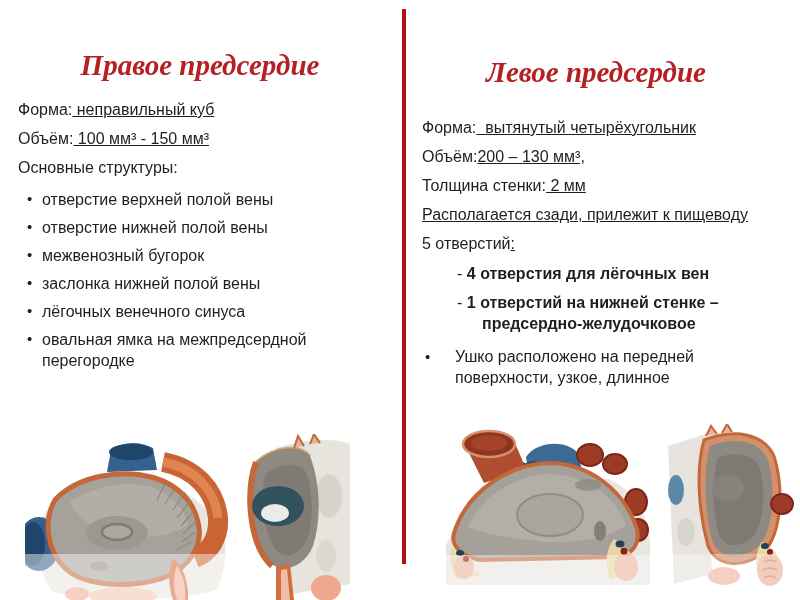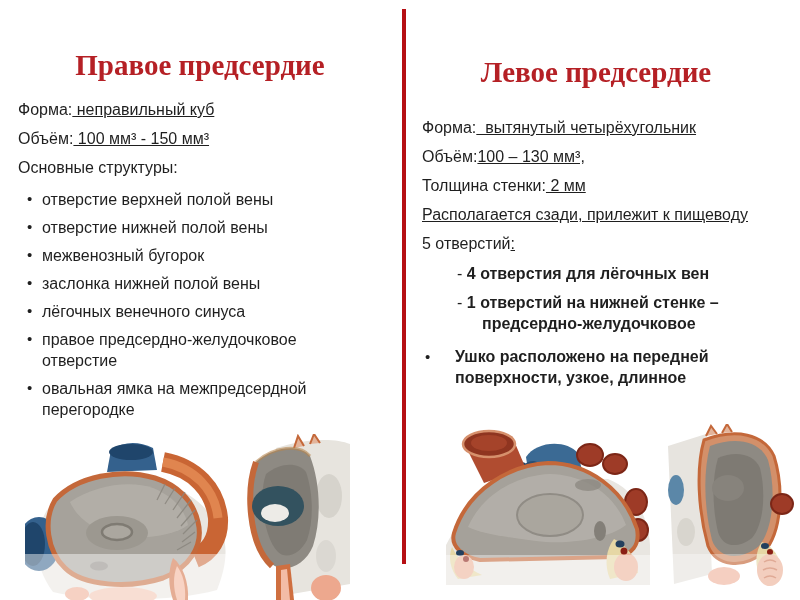--- a/index.html
+++ b/index.html
@@ -3,39 +3,39 @@
 <meta charset="utf-8">
 <style>
   html,body{margin:0;padding:0;background:#888;}
   .slide{
     position:relative;width:800px;height:600px;background:#ffffff;overflow:hidden;
     font-family:"Liberation Sans",sans-serif;color:#1f1f1f;margin:0 auto;
   }
   .divider{position:absolute;left:402px;top:9px;width:4px;height:555px;background:#b60f14;}
   .title{
     position:absolute;font-family:"Liberation Serif",serif;font-weight:700;
-    font-size:29px;line-height:32px;text-align:center;color:#b52025;white-space:nowrap;
+    font-size:29px;line-height:32px;text-align:center;color:#b52025;white-space:nowrap;font-style:italic;
   }
   .title.left{left:0;top:30px;width:400px;}
   .title.right{left:400px;top:37px;width:392px;}
   .textblock{position:absolute;font-size:16px;}
   .tb-left{left:18px;top:100px;width:345px;}
   .tb-right{left:422px;top:118px;width:344px;}
   .field{margin:0 0 10px 0;line-height:19px;}
   .field .lbl{font-weight:400;}
   .field .val{white-space:pre-wrap;text-decoration:underline;}
   ul.blist{list-style:none;margin:12px 0 0 0;padding:0;width:324px;}
   ul.blist li{position:relative;padding-left:24px;margin:0 0 7px 0;line-height:21px;}
   ul.blist li::before{content:"•";position:absolute;left:9px;top:-1px;font-size:15px;color:#1f1f1f;}
   .sub{padding-left:60px;text-indent:-25px;line-height:21px;margin:6px 0 8px 0;}
   .sub .num{font-weight:700;}
   .sub .txt{white-space:pre-wrap;font-weight:bold;}
   .ushko{display:flex;margin-top:12px;line-height:21px;}
   .ushko .dot{flex:0 0 30px;padding-left:3px;font-size:15px;}
-  .ushko .utxt{width:310px;font-weight:bold;}
+  .ushko .utxt{width:310px;}
   .fig{position:absolute;}
   .fig svg{display:block;width:100%;height:100%;}
 </style>
 </head>
 <body>
 
 <div class="slide">
 
   <div class="divider"></div>
 
@@ -50,33 +50,32 @@
     </p>
     <p class="field">
       <span class="lbl">Основные структуры:</span><span class="val"></span>
     </p>
     <ul class="blist">
       <li>отверстие верхней полой вены</li>
       <li>отверстие нижней полой вены</li>
       <li>межвенозный бугорок</li>
       <li>заслонка нижней полой вены</li>
       <li>лёгочных венечного синуса</li>
-      <li>правое предсердно-желудочковое отверстие</li>
       <li>овальная ямка на межпредсердной перегородке</li>
     </ul>
   </div>
 
   <h1 class="title right">Левое предсердие</h1>
 
   <div class="textblock tb-right">
     <p class="field">
       <span class="lbl">Форма:</span><span class="val">  вытянутый четырёхугольник</span>
     </p>
     <p class="field">
-      <span class="lbl">Объём:</span><span class="val">100 – 130 мм³,</span>
+      <span class="lbl">Объём:</span><span class="val">200 – 130 мм³,</span>
     </p>
     <p class="field">
       <span class="lbl">Толщина стенки:</span><span class="val"> 2 мм</span>
     </p>
     <p class="field">
       <span class="lbl"></span><span class="val">Располагается сзади, прилежит к пищеводу</span>
     </p>
     <p class="field">
       <span class="lbl">5 отверстий</span><span class="val">:</span>
     </p>

